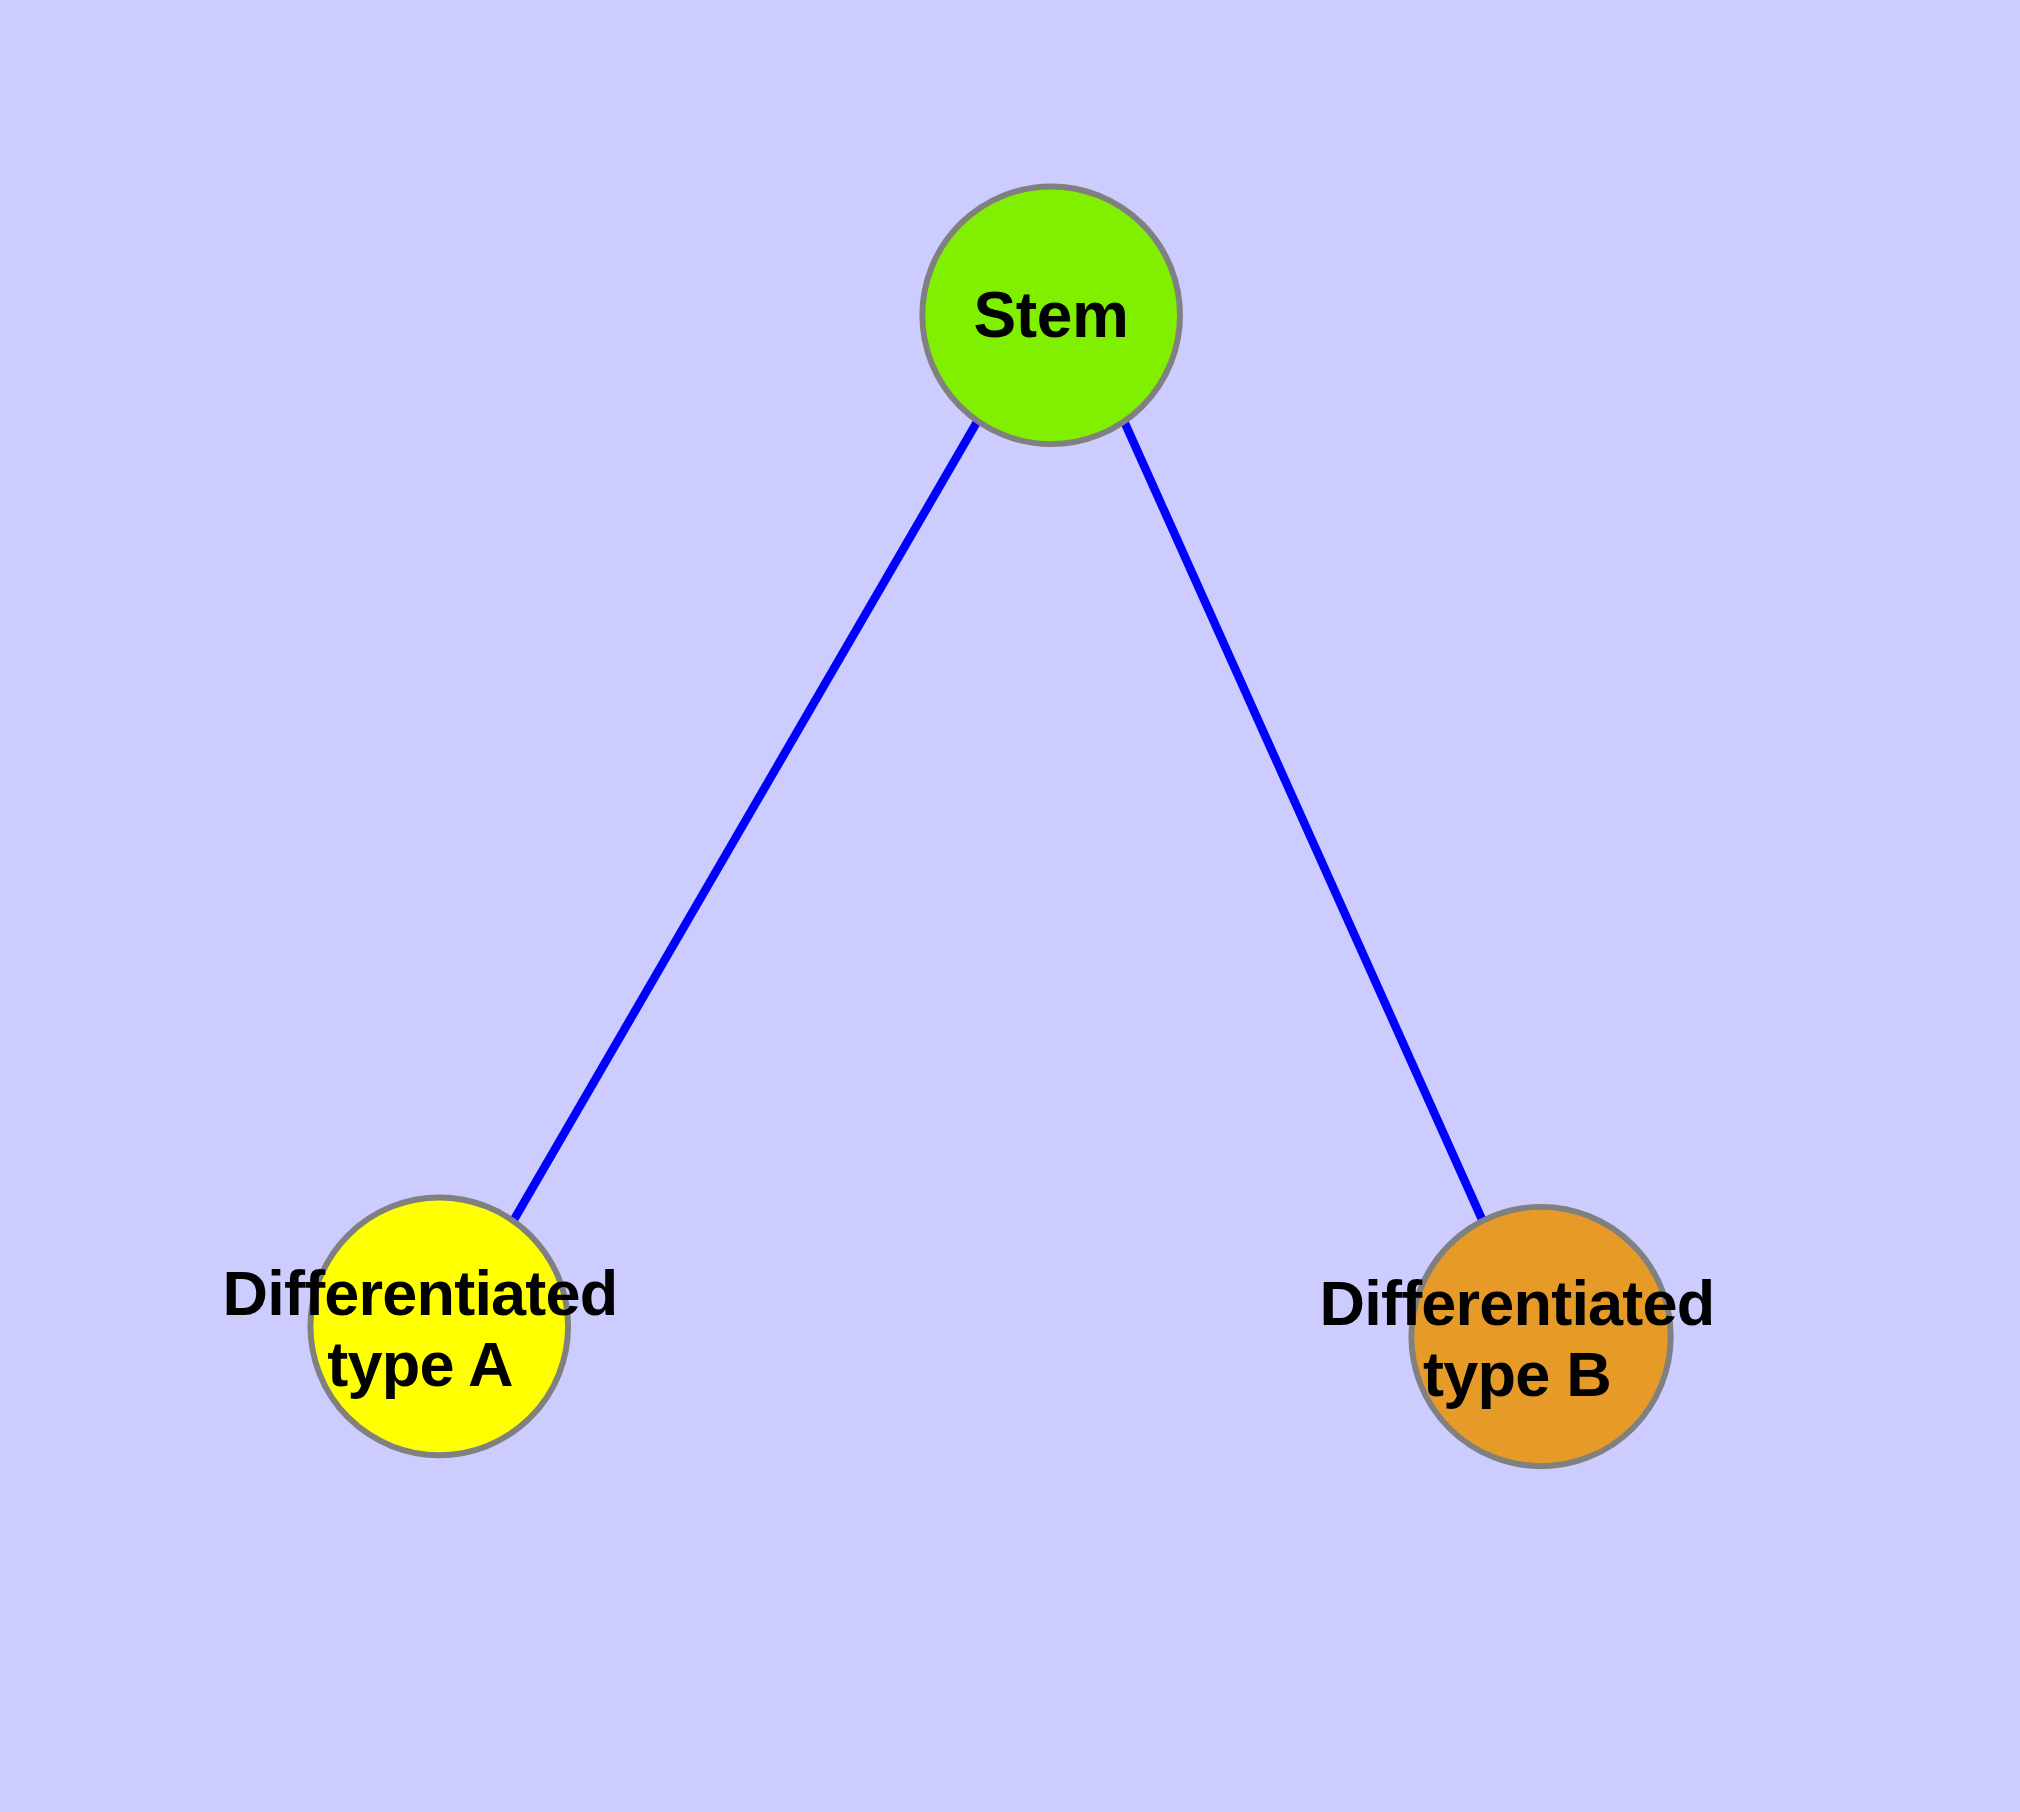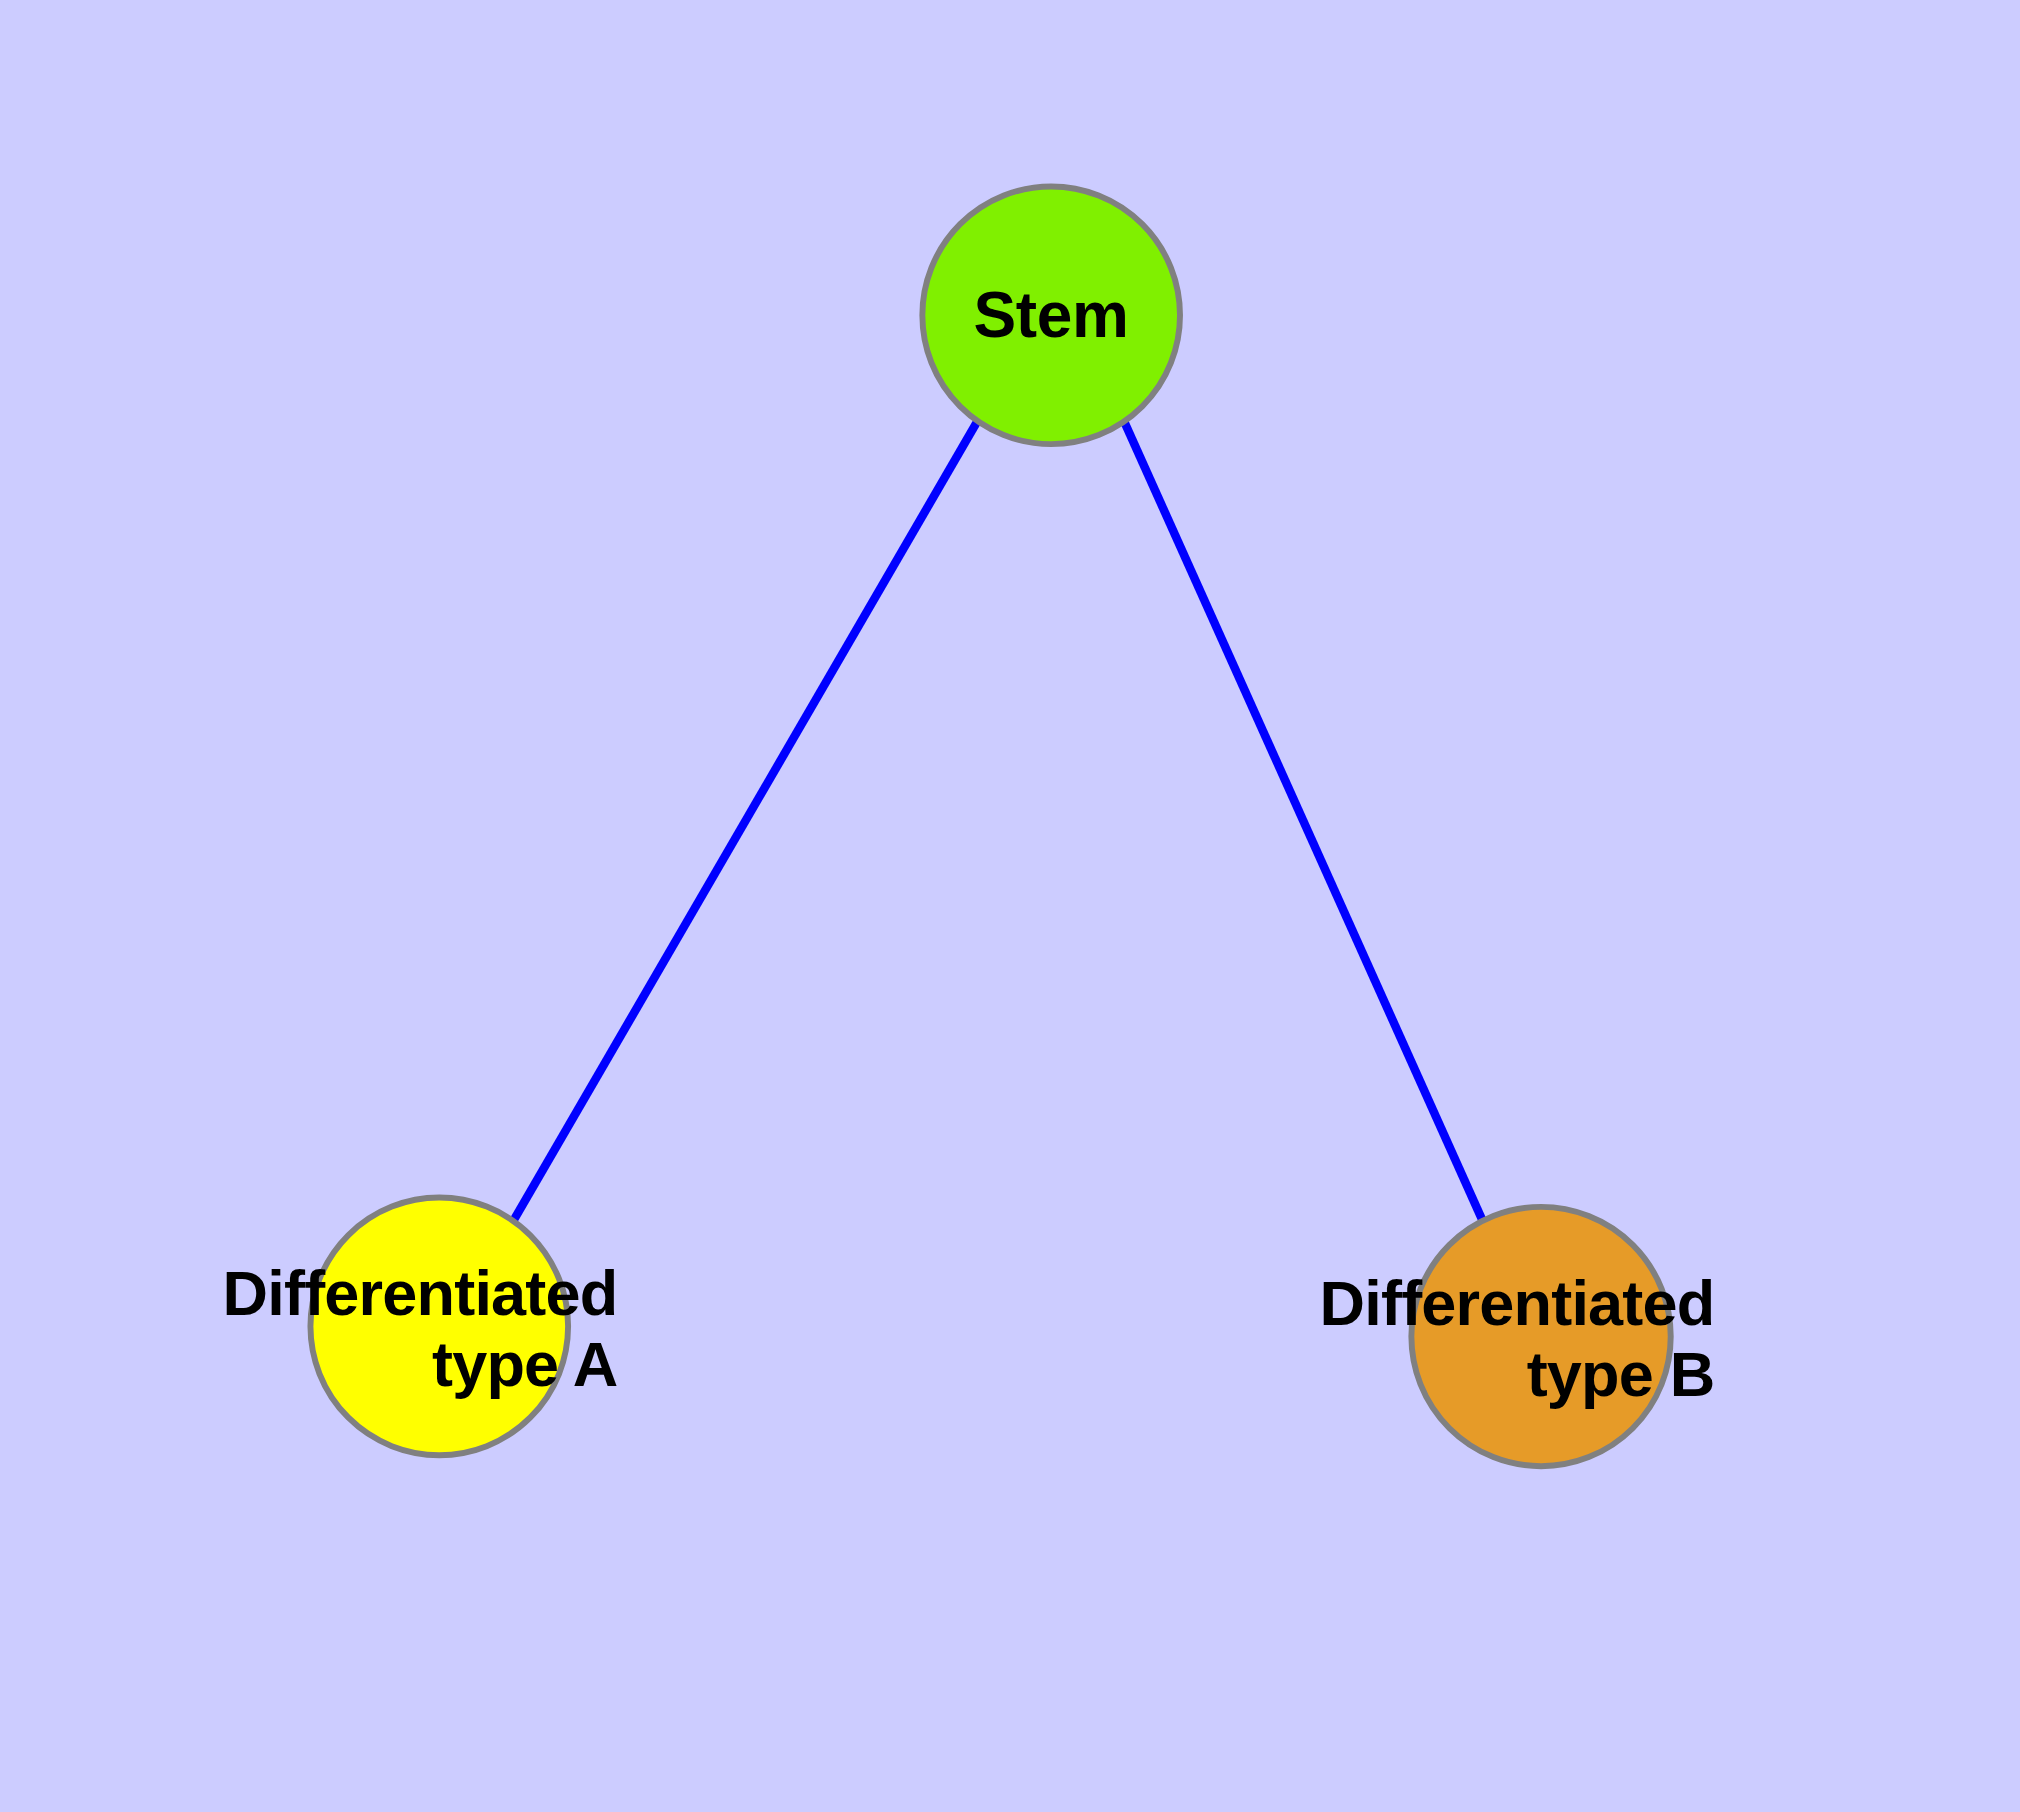--- a/index.html
+++ b/index.html
@@ -41,21 +41,20 @@
     pointer-events: none;
     transform: translate(-50%, -50%);
   }
   .label-root {
     font-size: 64px;
     letter-spacing: -0.4px;
   }
   .label-leaf {
     font-size: 63px;
     letter-spacing: -0.8px;
-    text-align: right;
   }
 </style>
 </head>
 <body>
 
 <div id="canvas" style="width: 2021px; height: 1812px;">
 
   <div id="bg-rect" style="width: 2021px; height: 1812px; background: rgb(204, 204, 255);"></div>
 
   <svg id="graph-svg" viewBox="0 0 2384 2138" xmlns="http://www.w3.org/2000/svg" style="width: 2021px; height: 1812px;">

